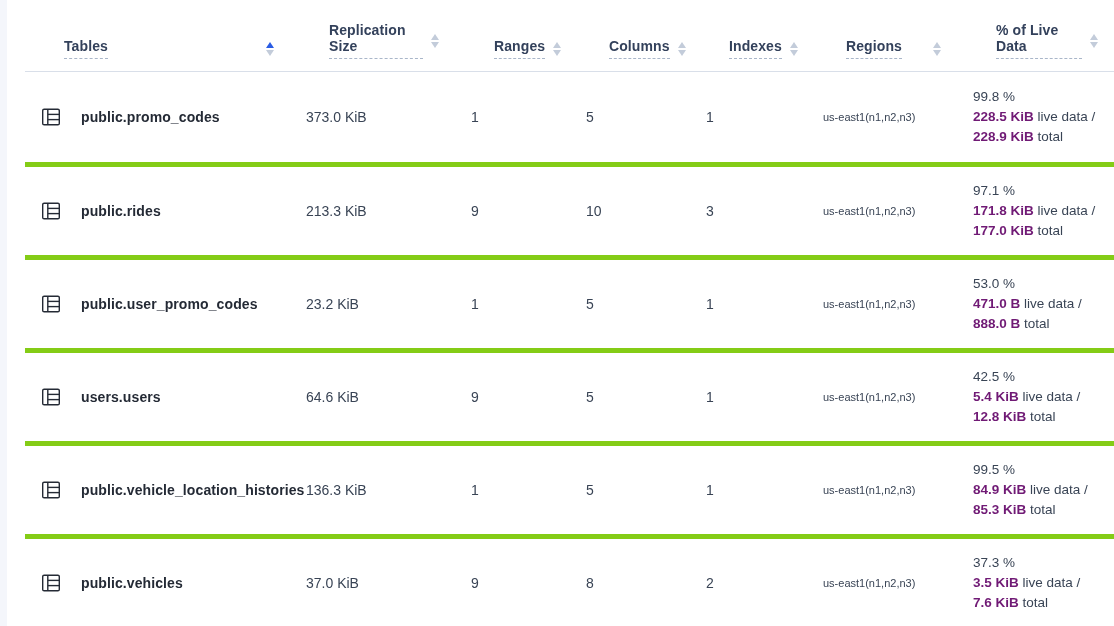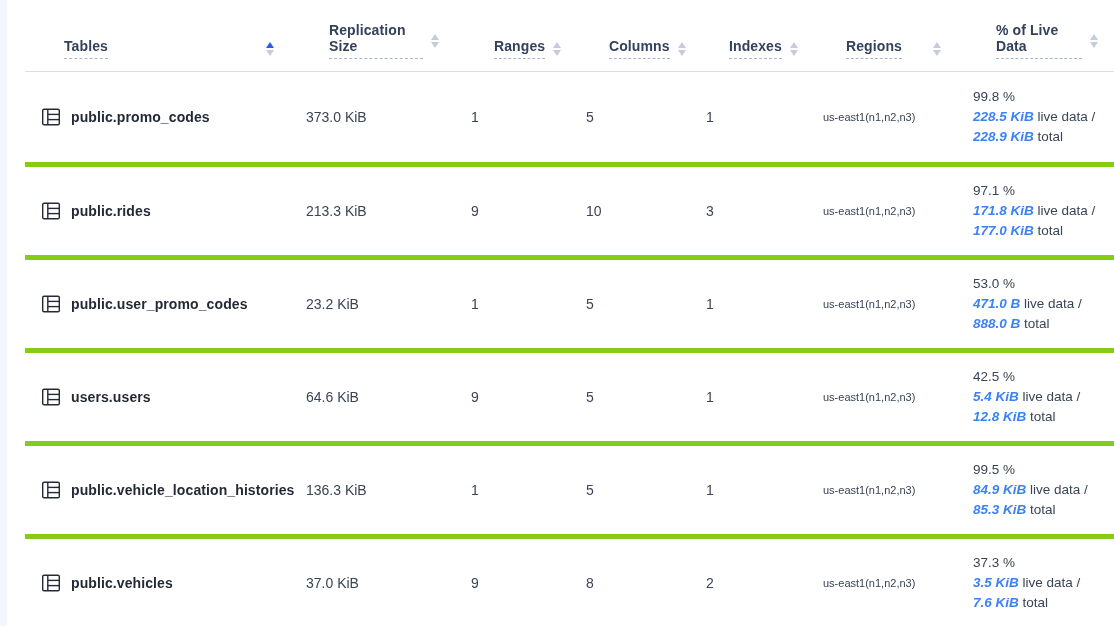--- a/index.html
+++ b/index.html
@@ -72,30 +72,30 @@
     font-size: 14px;
     color: #394455;
     vertical-align: middle;
     white-space: nowrap;
   }
   td.name-cell {
     font-weight: 700;
     color: #242a35;
     letter-spacing: 0.1px;
   }
-  .name-wrap { display: flex; align-items: center; gap: 10px; cursor: pointer; }
+  .name-wrap { display: flex; align-items: center; gap: 20px; cursor: pointer; }
   .table-icon { display: inline-flex; flex: 0 0 auto; }
   td.regions-cell { font-size: 11px; }
   td.live-cell {
     font-size: 13.5px;
     line-height: 20px;
     padding-right: 8px;
   }
   .live-line { white-space: nowrap; }
-  .strong { font-weight: 700; color: #3b82f6; font-style: italic; }
+  .strong { font-weight: 700; color: #701a75; }
 </style>
 </head>
 <body>
 
 <div class="left-gutter"></div>
 
 <div class="card">
   <table class="db-tables">
     <colgroup>
       <col style="width:265px">

